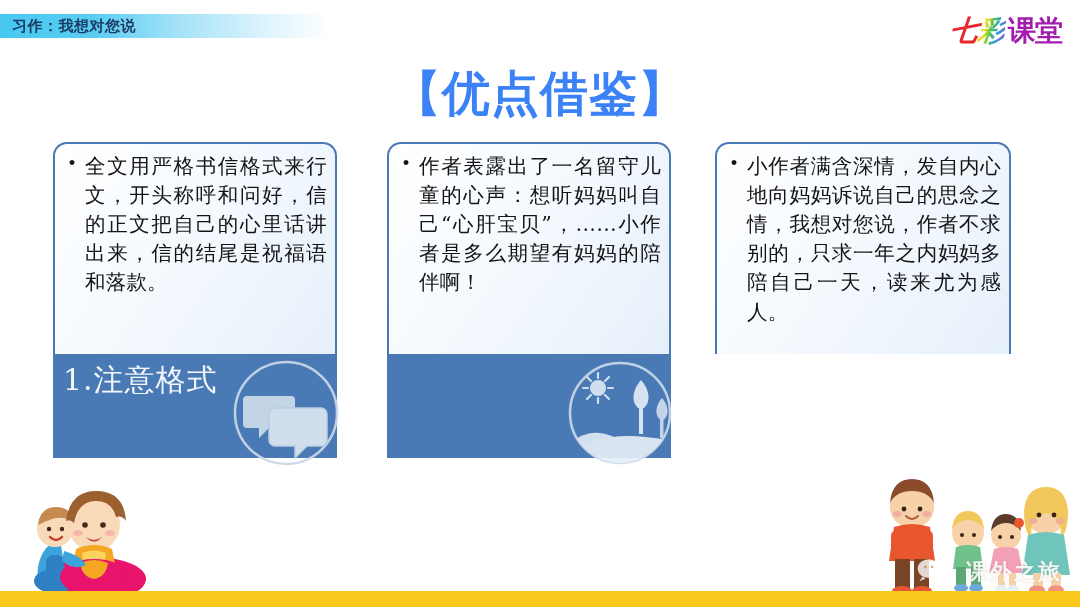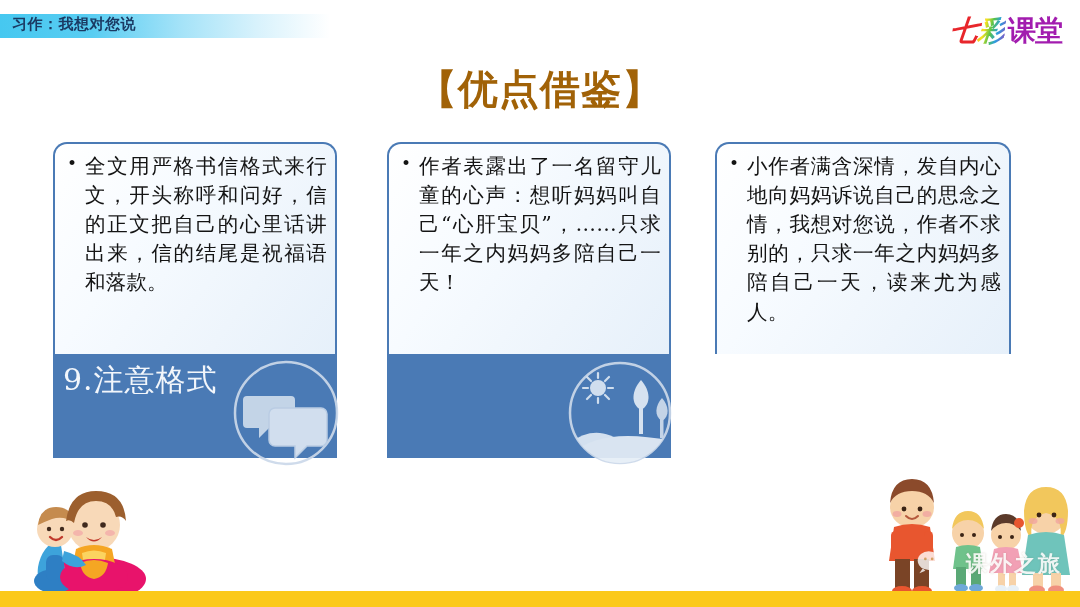--- a/index.html
+++ b/index.html
@@ -21,21 +21,21 @@
     position: absolute;
     left: 0; top: 14px;
     width: 330px; height: 24px;
     background: linear-gradient(to right, #46c8f0 0%, #59cdf2 28%, #a5e3f8 55%, #d8f2fc 78%, #ffffff 100%);
   }
   .header-title {
     position: absolute;
     left: 12px; top: 14px;
     height: 24px;
     line-height: 24px;
-    font-family: Liberation Mono, monospace;
+    font-family: Liberation Serif, serif;
     font-size: 15px;
     font-weight: 700;
     color: #1b3a63;
     letter-spacing: 0.5px;
     white-space: nowrap;
   }
 
   
   .logo {
     position: absolute;
@@ -62,23 +62,23 @@
   }
   .logo .c3 { color: #a21caf; margin-left: 2px; }
 
   
   .main-title {
     position: absolute;
     left: 0; top: 62px;
     width: 1080px;
     text-align: center;
     font-family: "DejaVu Sans", "Liberation Sans", sans-serif;
-    font-size: 40px;
+    font-size: 48px;
     font-weight: 700;
-    color: #a16207;
+    color: #3b82f6;
     letter-spacing: 1px;
   }
 
   
   .cards {
     position: absolute;
     left: 0; top: 142px;
     width: 1080px; height: 320px;
   }
   .card {
@@ -153,21 +153,21 @@
   }
   .art-right {
     position: absolute;
     right: 6px; bottom: 8px;
     width: 210px; height: 130px;
   }
   .art-left svg, .art-right svg { display:block; width:100%; height:100%; }
 
   .watermark {
     position: absolute;
-    right: 18px; bottom: 28px;
+    right: 18px; bottom: 20px;
     display: flex;
     align-items: flex-start;
     gap: 16px;
     z-index: 5;
   }
   .wm-text {
     font-family: "DejaVu Sans", "Liberation Sans", sans-serif;
     font-size: 22px;
     font-weight: 700;
     color: rgba(255,255,255,0.88);
@@ -193,34 +193,34 @@
 
   <div class="main-title">【优点借鉴】</div>
 
   <div class="cards">
 
     <div class="card" style="left:53px; width:284px;">
       <div class="card-body">
         <div class="card-text">全文用严格书信格式来行文，开头称呼和问好，信的正文把自己的心里话讲出来，信的结尾是祝福语和落款。</div>
       </div>
       <div class="card-footer">
-        <div class="footer-label">9.注意格式</div>
+        <div class="footer-label">1.注意格式</div>
         <div class="footer-icon">
           <svg viewBox="0 0 118 118">
             <circle cx="59" cy="59" r="51" fill="none" stroke="#ccd9ea" stroke-width="2.5"></circle>
             <path d="M20 42 h44 a4 4 0 0 1 4 4 v24 a4 4 0 0 1 -4 4 h-22 l-10 10 v-10 h-12 a4 4 0 0 1 -4 -4 v-24 a4 4 0 0 1 4 -4 z" fill="#cedcec"></path>
             <path d="M48 54 h46 a6 6 0 0 1 6 6 v26 a6 6 0 0 1 -6 6 h-14 l-12 12 v-12 h-20 a6 6 0 0 1 -6 -6 v-26 a6 6 0 0 1 6 -6 z" fill="#dde7f3" stroke="#c3d4e8" stroke-width="1.5"></path>
           </svg>
         </div>
       </div>
     </div>
 
     <div class="card" style="left:387px; width:284px;">
       <div class="card-body">
-        <div class="card-text">作者表露出了一名留守儿童的心声：想听妈妈叫自己“心肝宝贝”，……只求一年之内妈妈多陪自己一天！</div>
+        <div class="card-text">作者表露出了一名留守儿童的心声：想听妈妈叫自己“心肝宝贝”，……小作者是多么期望有妈妈的陪伴啊！</div>
       </div>
       <div class="card-footer">
         <div class="footer-icon">
           <svg viewBox="0 0 118 118">
             <defs>
               <clipPath id="circClip2">
                   <circle cx="59" cy="59" r="50"></circle>
                 </clipPath>
             </defs>
             <circle cx="59" cy="59" r="50" fill="none" stroke="#ccd9ea" stroke-width="2.5"></circle>

